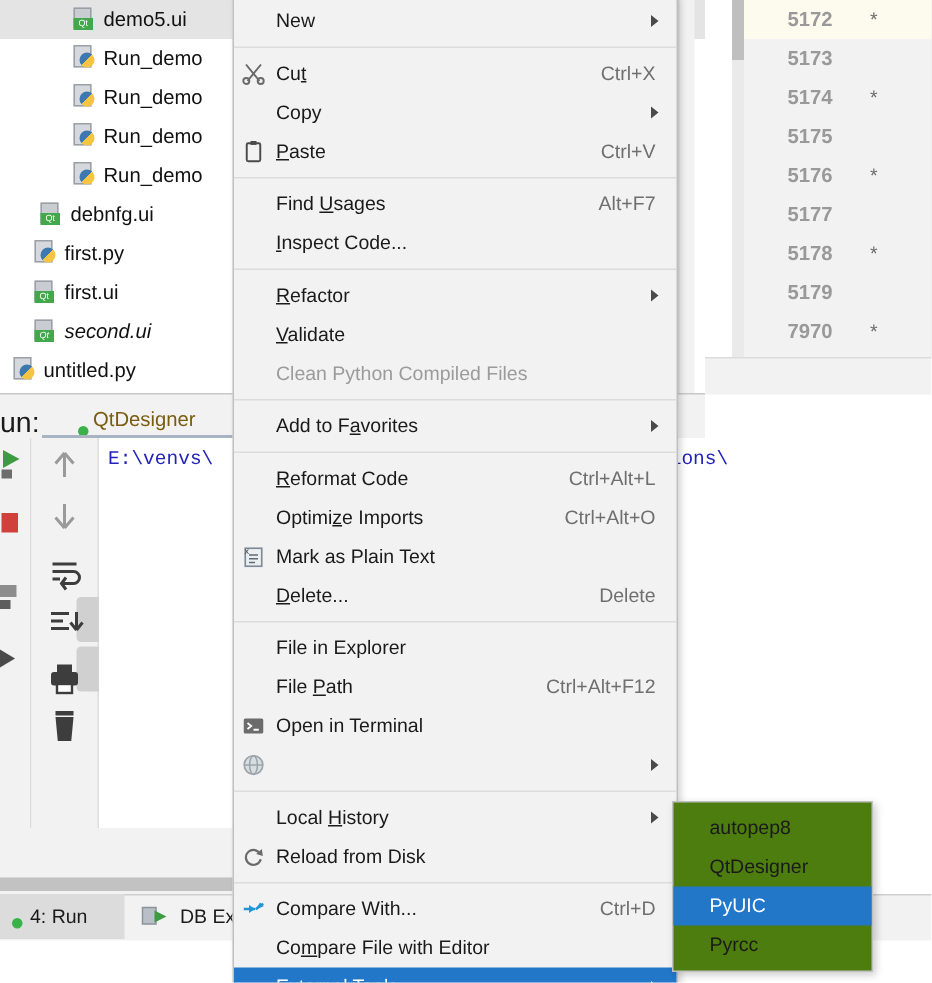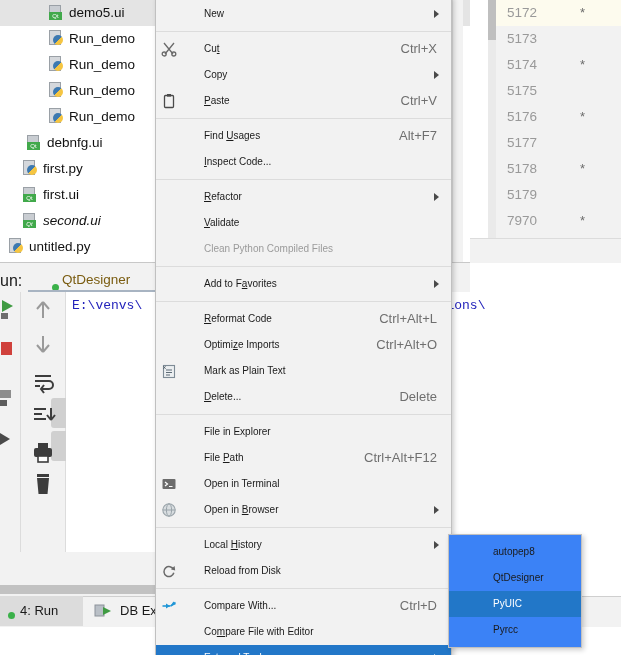--- a/index.html
+++ b/index.html
@@ -31,29 +31,29 @@
   .ico-pyrun::before{content:"";position:absolute;left:1px;top:0px;width:12px;height:15px;
     background:#d5d8dc;border:1px solid #9aa0a6;box-sizing:border-box;}
   .ico-pyrun::after{content:"";position:absolute;left:5px;top:5px;width:10px;height:10px;border-radius:50%;
     background:linear-gradient(135deg,#3d79b0 0 50%,#f5c542 50% 100%);}
 
   
   #editor-pane{left:470px;top:0;width:151px;height:262px;background:#ffffff;}
   #gutter{left:496px;top:0;width:125px;height:238px;background:#f2f2f2;border-right:1px solid #d6d6d6;}
   .ln-row{position:relative;height:26px;line-height:26px;font-size:13.5px;color:#999;}
   .ln-row.cur{background:#fdfbee;}
-  .ln-num{position:absolute;left:11px;}
+  .ln-num{position:absolute;left:29px;font-weight:bold;}
   .ln-star{position:absolute;left:84px;color:#6c6c6c;font-size:13px;}
   #gutter-scroll{left:488px;top:0;width:8px;height:40px;background:#bfbfbf;}
   #gutter-scrolltrack{left:488px;top:0;width:8px;height:238px;background:#eaeaea;}
   #editor-bottom{left:470px;top:238px;width:151px;height:24px;background:#f2f2f2;border-top:1px solid #dcdcdc;}
 
   
   #run-window{left:0;top:262px;width:470px;height:343px;background:#f2f2f2;border-top:1px solid #c8c8c8;}
-  #run-label{left:0px;top:272px;font-size:16px;color:#1a1a1a;}
+  #run-label{left:0px;top:272px;font-size:19px;color:#1a1a1a;}
   #run-dot{left:52px;top:284px;width:7px;height:7px;border-radius:50%;background:#3bb14a;}
   #run-tabname{left:62px;top:272px;font-size:13.5px;color:#7a5c10;}
   #run-tab-underline{left:28px;top:290px;width:131px;height:3px;background:#a8b4c2;}
 
   #run-toolbar-left{left:0;top:292px;width:20px;height:260px;background:#f2f2f2;border-right:1px solid #dcdcdc;}
   #run-toolbar-2{left:21px;top:292px;width:44px;height:260px;background:#f2f2f2;border-right:1px solid #dcdcdc;}
   #console{left:66px;top:292px;width:404px;height:260px;background:#ffffff;}
   #console-text{left:72px;top:298px;font-family:"Liberation Mono",monospace;font-size:13px;color:#2222bb;white-space:pre;}
 
   .tb-btn{position:absolute;width:28px;height:28px;}
@@ -71,37 +71,37 @@
 
   
   #context-menu{
     left:155px;top:-4px;width:295px;
     background:#f2f2f2;border:1px solid #c0c0c0;
     box-shadow:2px 2px 5px rgba(0,0,0,.20);
     padding:4px 0 2px 0;
     z-index:40;
   }
   .mi{position:relative;height:26px;line-height:26px;white-space:nowrap;cursor:default;}
-  .mi .mlabel{position:absolute;left:28px;top:0;font-size:10px;color:#1a1a1a;margin-left:20px;}
+  .mi .mlabel{position:absolute;left:28px;top:0;font-size:13px;color:#1a1a1a;}
   .mi.disabled .mlabel{color:#9b9b9b;}
   .mi .mshort{position:absolute;right:14px;top:0;font-size:13px;color:#6f6f6f;}
   .mi .marrow{position:absolute;right:12px;top:0;width:0;height:0;}
   .mi .marrow i{position:absolute;top:9px;right:0;width:0;height:0;
      border-left:5px solid #4a4a4a;border-top:4px solid transparent;border-bottom:4px solid transparent;}
   .mi.sel{background:#2277c8;}
   .mi.sel .mlabel{color:#ffffff;}
   .mi.sel .marrow i{border-left-color:#ffffff;}
   .msep{height:1px;background:#dcdcdc;margin:4px 0;}
   .mi .micon{position:absolute;left:5px;top:5px;width:16px;height:16px;}
   .u{text-decoration:underline;}
 
   
   #submenu{
     left:448px;top:534px;width:132px;
-    background:#3b82f6;border:1px solid #c0c0c0;
+    background:#4d7c0f;border:1px solid #c0c0c0;
     box-shadow:2px 2px 5px rgba(0,0,0,.20);
     padding:4px 0;z-index:60;
   }
   #submenu .mi .mlabel{left:24px;}
 
   
   #tree-scrollbar{left:452px;top:0;width:10px;height:262px;background:#f2f2f2;border-left:1px solid #e0e0e0;}
 </style>
 </head>
 <body>
@@ -348,21 +348,20 @@
         <path d="M4 6 L6.5 8 L4 10 M8 10.5 H11.5" stroke="#ffffff" stroke-width="1.2" fill="none"></path>
       </svg>
       <span class="mlabel">Open in Terminal</span>
     </div>
     <div class="mi">
       <svg class="micon" viewBox="0 0 16 16">
         <circle cx="8" cy="8" r="6.2" fill="#d8dde0" stroke="#9aa4aa" stroke-width="1.1"></circle>
         <ellipse cx="8" cy="8" rx="2.6" ry="6.2" fill="none" stroke="#9aa4aa" stroke-width="1"></ellipse>
         <path d="M2 8 H14" stroke="#9aa4aa" stroke-width="1"></path>
       </svg>
-      <span class="mlabel">Open in <span class="u">B</span>rowser</span>
       <span class="marrow">
         <i></i>
       </span>
     </div>
     <div class="msep"></div>
     <div class="mi">
       <span class="mlabel">Local <span class="u">H</span>istory</span>
       <span class="marrow">
         <i></i>
       </span>

